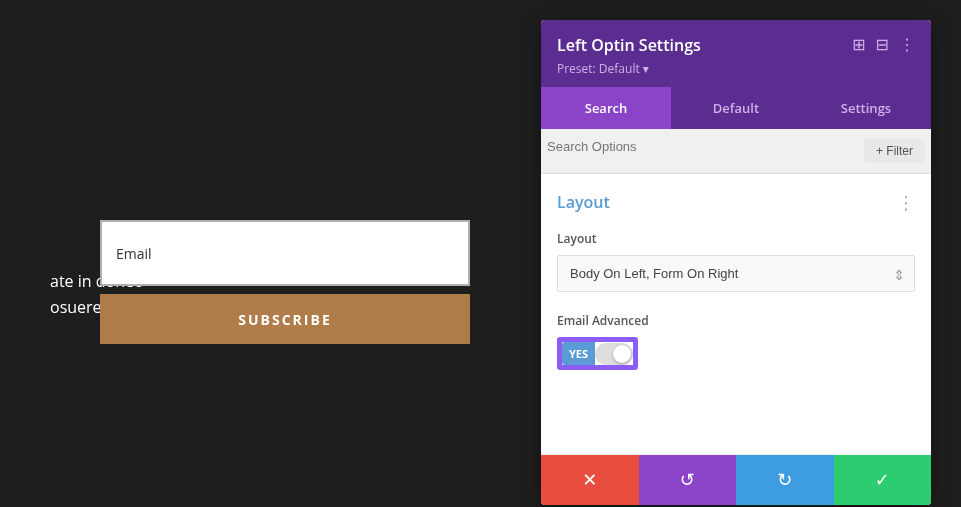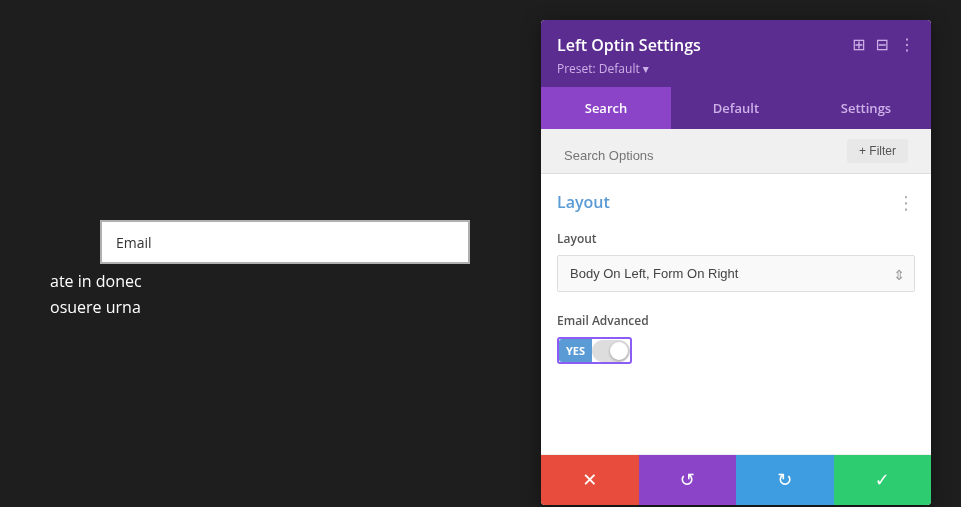--- a/index.html
+++ b/index.html
@@ -23,21 +23,21 @@
     .left-content {
       position: absolute;
       left: 100px;
       top: 220px;
     }
 
     .email-input-area {
       background: #fff;
       border: 2px solid #b0b0b0;
       width: 370px;
-      height: 44px;
+      height: 66px;
       display: flex;
       align-items: center;
       padding: 0 14px;
       margin-bottom: 8px;
     }
 
     .email-input-area span {
       color: #333;
       font-size: 14px;
     }
@@ -139,22 +139,22 @@
 
     .tab-item.active {
       background: #8b44c8;
       color: #fff;
     }
 
     
     .search-bar {
       background: #f0f0f0;
       display: flex;
-      align-items: flex-end;
-      padding: 10px 23px;
+      align-items: flex-start;
+      padding: 10px 6px;
       border-bottom: 1px solid #ddd;
     }
 
     .search-input {
       flex: 1;
       background: transparent;
       border: none;
       outline: none;
       font-size: 13px;
       color: #999;
@@ -268,21 +268,21 @@
       background: #fff;
       border-radius: 50%;
       position: absolute;
       right: 2px;
       box-shadow: 0 1px 3px rgba(0,0,0,0.3);
     }
 
     .toggle-container {
       display: flex;
       align-items: center;
-      border: 2px solid #8b5cf6;
+      border: 5px solid #8b5cf6;
       border-radius: 3px;
       overflow: hidden;
       width: fit-content;
     }
 
     
     .panel-footer {
       display: flex;
       border-top: 1px solid #eee;
     }
@@ -325,20 +325,23 @@
 <div class="page-bg"></div>
 
 <div class="side-text">
   <p>ate in donec</p>
   <p>osuere urna</p>
 </div>
 
 <div class="left-content">
   <div class="email-input-area">
     <span>Email</span>
+  </div>
+  <div class="subscribe-btn">
+    <span>SUBSCRIBE</span>
   </div>
 </div>
 
 <div class="settings-panel">
 
   <div class="panel-header">
     <div class="panel-header-left">
       <div class="panel-title">Left Optin Settings</div>
       <div class="panel-preset">Preset: Default ▾</div>
     </div>

